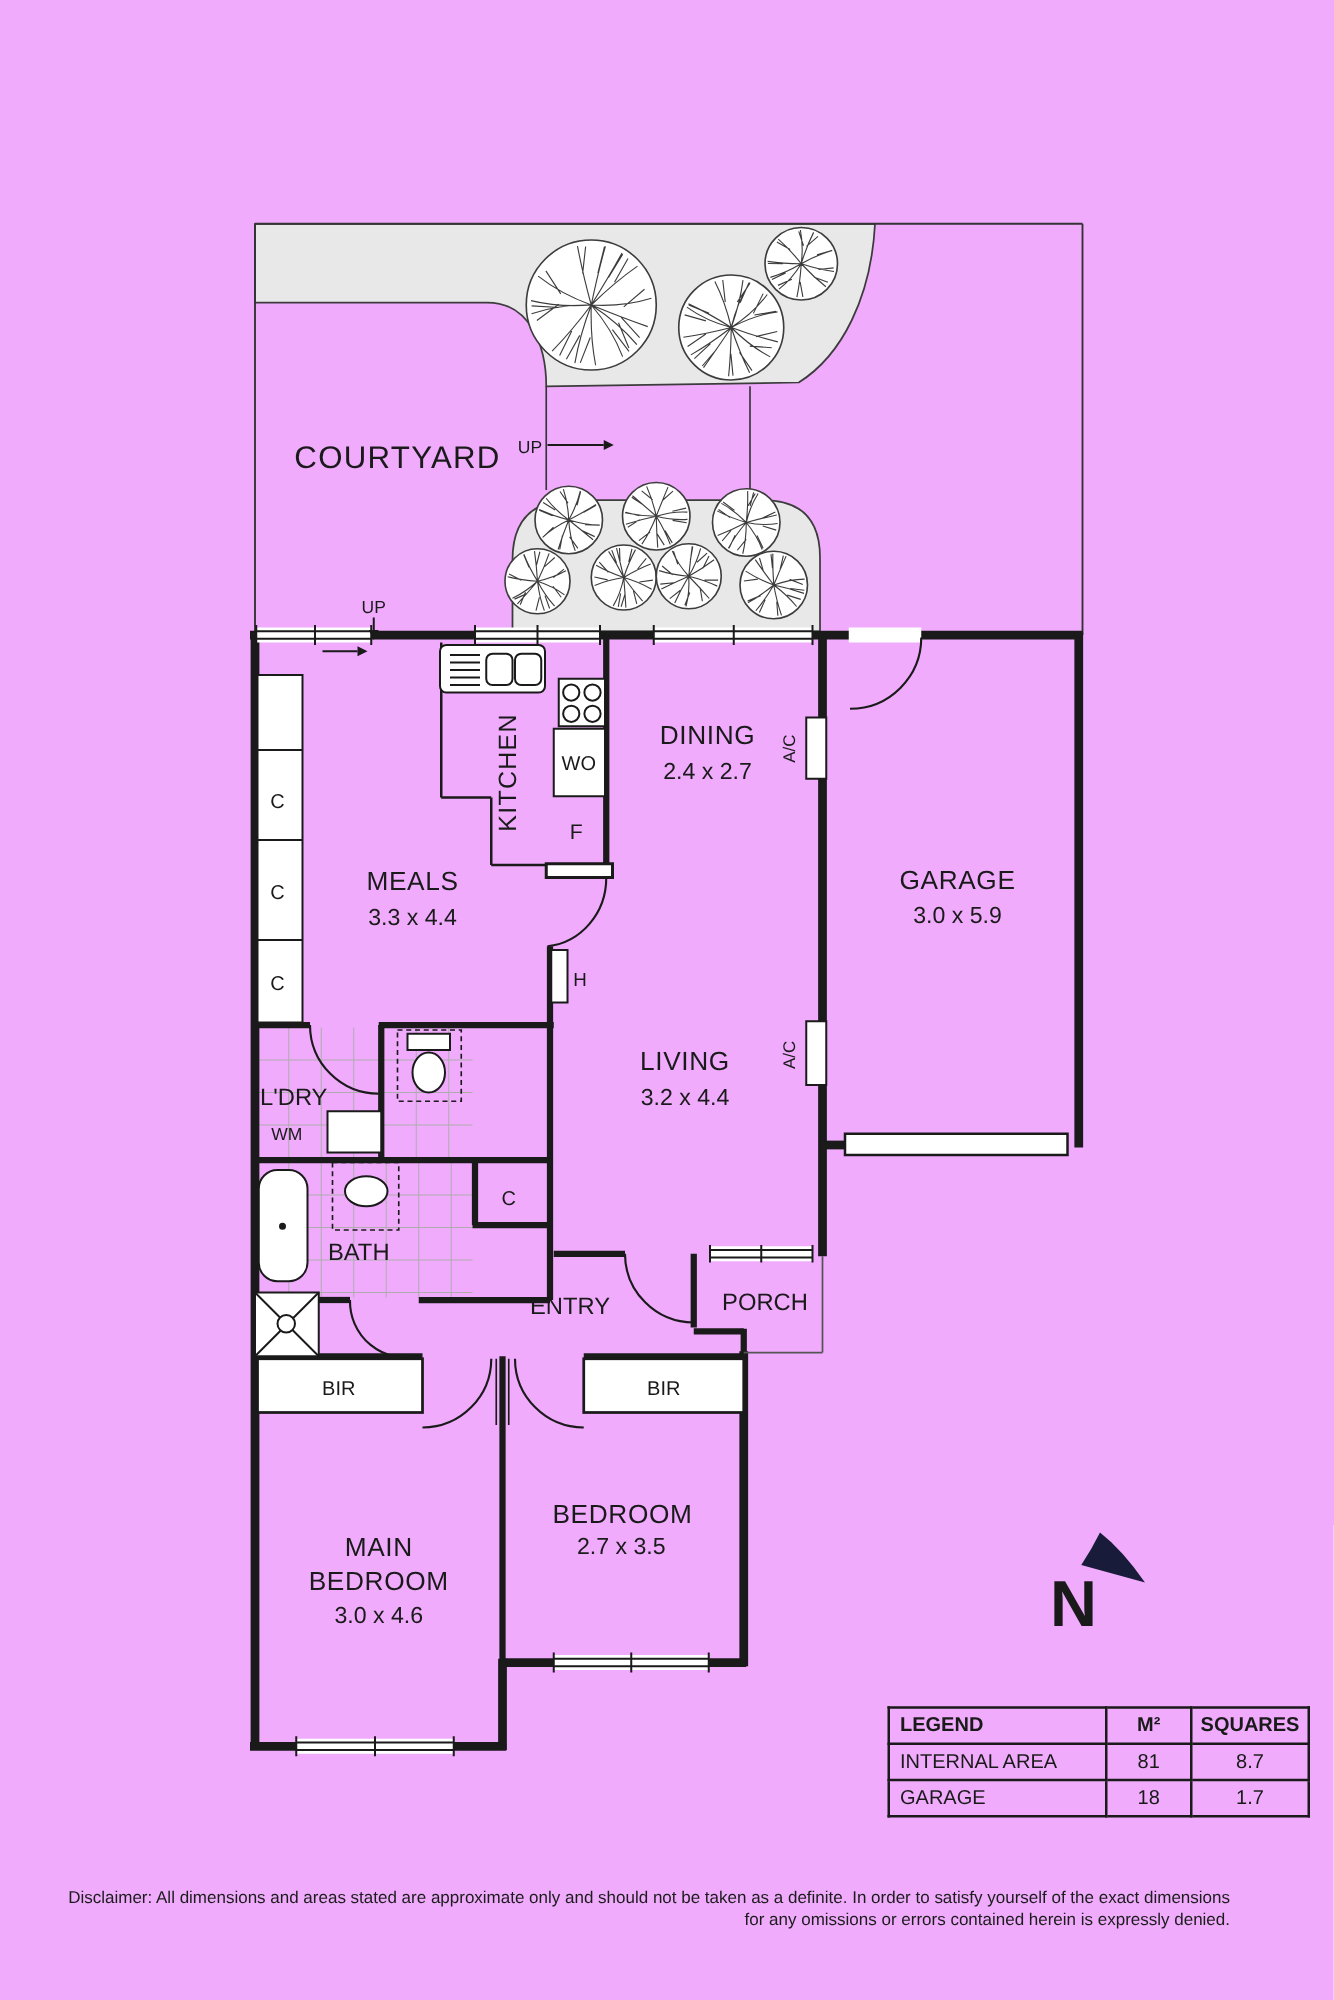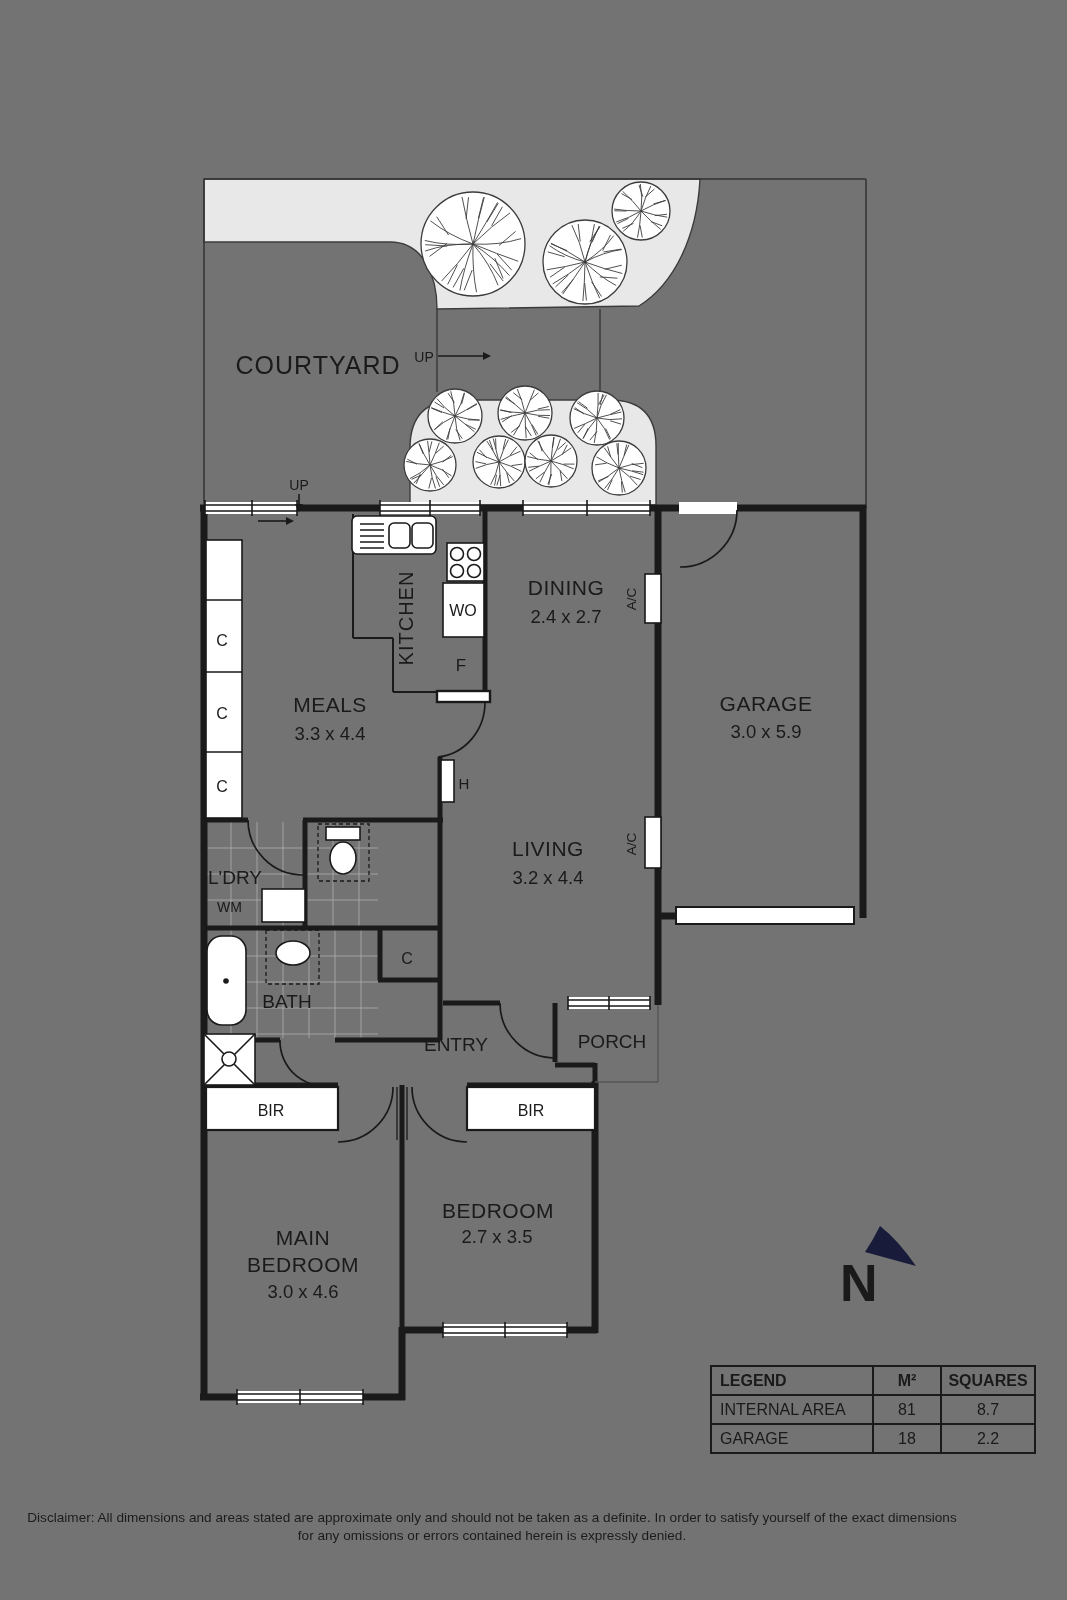--- a/index.html
+++ b/index.html
@@ -1,30 +1,30 @@
 <!DOCTYPE html>
 <html><head>
 <meta charset="utf-8">
 <style>
   html,body{margin:0;padding:0;background:#ffffff;}
-  #page{position:relative;width:1067px;height:1600px;background:#737373;overflow:hidden;
+  #page{position:relative;width:1067px;height:1600px;background:#f0abfc;overflow:hidden;
         font-family:"Liberation Sans", sans-serif;}
   svg{position:absolute;left:0;top:0;}
   text{fill:#1a1a1a;font-family:"Liberation Sans", sans-serif;}
   .room-lbl{font-size:21px;letter-spacing:.5px;}
   .dim-lbl{font-size:18.5px;}
   .sm-lbl{font-size:16px;}
   .tiny-lbl{font-size:14px;}
   #legend-table{position:absolute;left:710px;top:1365px;border-collapse:collapse;
        table-layout:fixed;}
   #legend-table td{border:2.5px solid #1a1a1a;font-size:16px;height:27px;
-       padding:0 0 0 8px;color:#1a1a1a;white-space:nowrap;}
+       padding:0 12px 0 8px;color:#1a1a1a;white-space:nowrap;}
   #legend-table td.num{text-align:center;padding:0;}
   #legend-table tr.hdr td{font-weight:bold;}
-  #disclaimer{position:absolute;left:0;top:1509px;width:984px;text-align:center;
+  #disclaimer{position:absolute;left:0;top:1509px;width:984px;text-align:right;
        font-size:13.6px;line-height:17.6px;color:#1c1c1c;}
 </style>
 </head>
 <body>
 
 <div id="page">
 
 <svg id="plan" width="1067" height="1600" viewBox="0 0 1067 1600">
 
   <g stroke="#3c3c3c" stroke-width="1.4" fill="#e8e8e8">
@@ -277,21 +277,21 @@
     <td class="num" style="width:92px">SQUARES</td>
   </tr>
   <tr>
     <td>INTERNAL AREA</td>
     <td class="num">81</td>
     <td class="num">8.7</td>
   </tr>
   <tr>
     <td>GARAGE</td>
     <td class="num">18</td>
-    <td class="num">2.2</td>
+    <td class="num">1.7</td>
   </tr>
 </tbody>
     </table>
 
 <div id="disclaimer">
   <div>Disclaimer: All dimensions and areas stated are approximate only and should not be taken as a definite. In order to satisfy yourself of the exact dimensions</div>
   <div>for any omissions or errors contained herein is expressly denied.</div>
 </div>
 
 </div>

